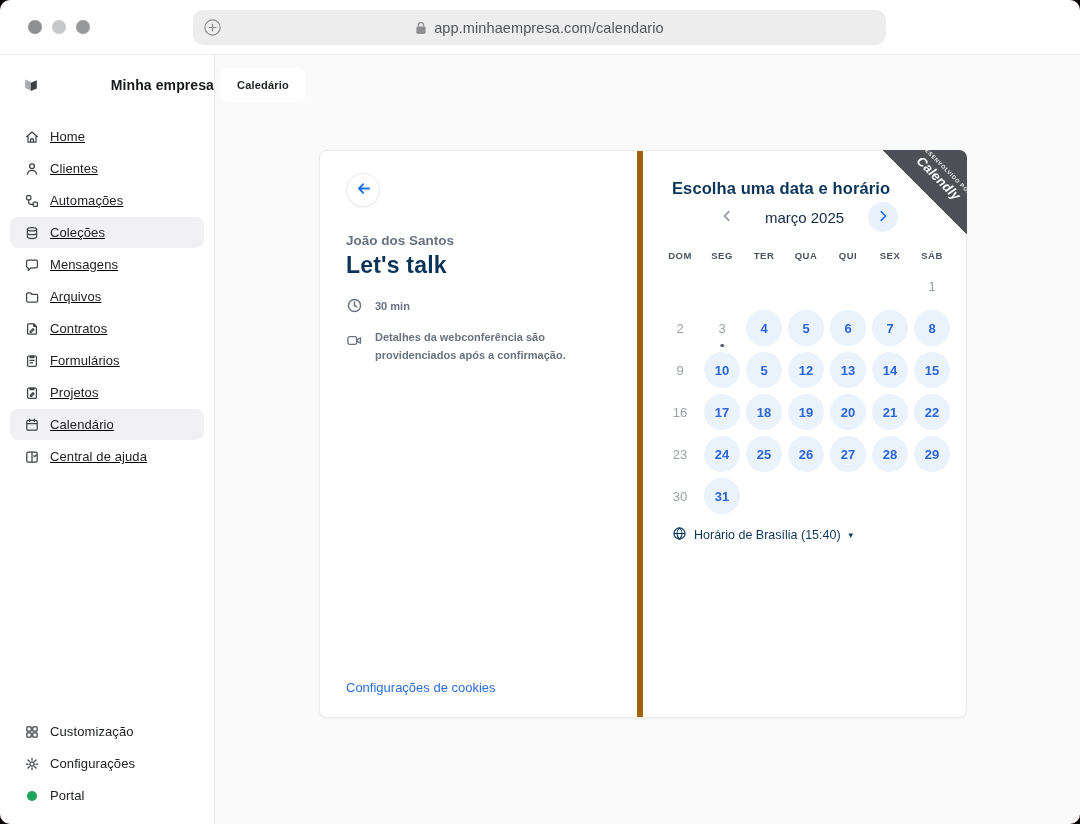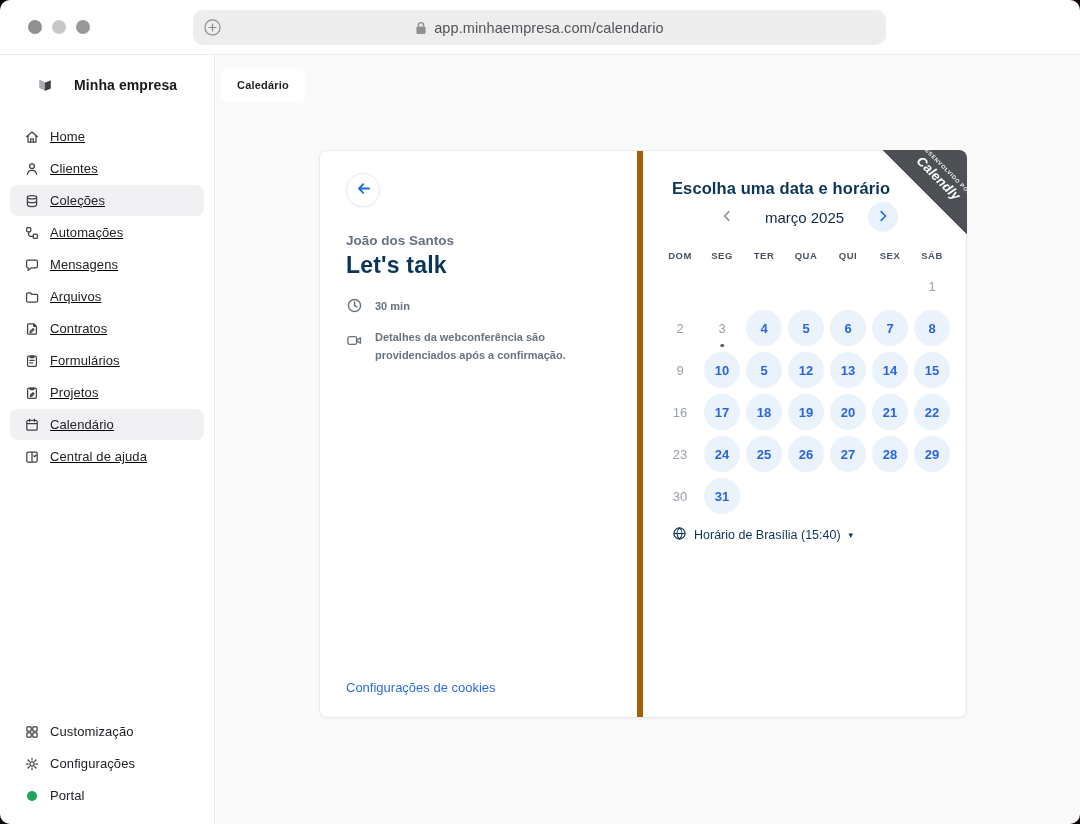--- a/index.html
+++ b/index.html
@@ -17,21 +17,21 @@
   .plus-ic { position:absolute; left:10px; top:8px; width:19px; height:19px; }
   .url-text { font-size:14.5px; color:#515458; letter-spacing:.1px; }
   .lock-ic { display:flex; }
 
   
   .body-row { flex:1; display:flex; min-height:0; }
   .sidebar { width:215px; flex:0 0 215px; background:#fff; border-right:1px solid #e8e8ea; position:relative; padding-top:16px; }
   .main { flex:1; background:#fafafa; position:relative; }
 
   
-  .brand { display:flex; align-items:center; gap:20px; padding-left:36px; height:28px; cursor:pointer; }
+  .brand { display:flex; align-items:center; gap:1px; padding-left:22px; height:28px; cursor:pointer;justify-content:space-between; }
   .brand-name { font-size:14px; font-weight:700; color:#17191c; letter-spacing:.1px; }
   .logo-ic { display:flex; }
   .nav { margin-top:22px;text-decoration:underline; }
   .nav-item { display:flex; align-items:center; gap:10px; height:31px; margin:1px 10px; padding-left:14px;
               border-radius:8px; cursor:pointer; }
   .nav-item.active { background:#f1f1f3; }
   .nav-ic { width:16px; height:16px; display:flex; flex:0 0 16px; }
   .nav-label { font-size:13px; color:#202227; letter-spacing:.1px; }
   .nav-section-label { font-size:11px; color:#969aa0; padding:22px 0 8px 24px; letter-spacing:.2px; }
   .sidebar-footer { position:absolute; left:0; right:0; bottom:12px; }
@@ -132,38 +132,38 @@
           </div>
           <div class="nav-item">
             <span class="nav-ic">
               <svg width="16" height="16" viewBox="0 0 16 16">
                 <circle cx="8" cy="5.2" r="2.4" fill="none" stroke="#3f4348" stroke-width="1.25" stroke-linecap="round" stroke-linejoin="round"></circle>
                 <path d="M3.3 13.2c.7-2.6 2.4-3.9 4.7-3.9s4 1.3 4.7 3.9" fill="none" stroke="#3f4348" stroke-width="1.25" stroke-linecap="round" stroke-linejoin="round"></path>
               </svg>
             </span>
             <span class="nav-label">Clientes</span>
           </div>
-          <div class="nav-item active">
-            <span class="nav-ic">
-              <svg width="16" height="16" viewBox="0 0 16 16">
-                <ellipse cx="8" cy="4.2" rx="4.6" ry="1.7" fill="none" stroke="#3f4348" stroke-width="1.25" stroke-linecap="round" stroke-linejoin="round"></ellipse>
-                <path d="M3.4 4.2v7.6c0 .9 2.1 1.7 4.6 1.7s4.6-.8 4.6-1.7V4.2M3.4 8c0 .9 2.1 1.7 4.6 1.7S12.6 8.9 12.6 8" fill="none" stroke="#3f4348" stroke-width="1.25" stroke-linecap="round" stroke-linejoin="round"></path>
-              </svg>
-            </span>
-            <span class="nav-label">Coleções</span>
-          </div>
           <div class="nav-item">
             <span class="nav-ic">
               <svg width="16" height="16" viewBox="0 0 16 16">
                 <rect x="2.6" y="2.6" width="4.2" height="4.2" rx="1" fill="none" stroke="#3f4348" stroke-width="1.25" stroke-linecap="round" stroke-linejoin="round"></rect>
                 <rect x="9.2" y="9.2" width="4.2" height="4.2" rx="1" fill="none" stroke="#3f4348" stroke-width="1.25" stroke-linecap="round" stroke-linejoin="round"></rect>
                 <path d="M4.7 6.8v2.6a1.9 1.9 0 0 0 1.9 1.9h2.6" fill="none" stroke="#3f4348" stroke-width="1.25" stroke-linecap="round" stroke-linejoin="round"></path>
               </svg>
             </span>
             <span class="nav-label">Automações</span>
+          </div>
+          <div class="nav-item active">
+            <span class="nav-ic">
+              <svg width="16" height="16" viewBox="0 0 16 16">
+                <ellipse cx="8" cy="4.2" rx="4.6" ry="1.7" fill="none" stroke="#3f4348" stroke-width="1.25" stroke-linecap="round" stroke-linejoin="round"></ellipse>
+                <path d="M3.4 4.2v7.6c0 .9 2.1 1.7 4.6 1.7s4.6-.8 4.6-1.7V4.2M3.4 8c0 .9 2.1 1.7 4.6 1.7S12.6 8.9 12.6 8" fill="none" stroke="#3f4348" stroke-width="1.25" stroke-linecap="round" stroke-linejoin="round"></path>
+              </svg>
+            </span>
+            <span class="nav-label">Coleções</span>
           </div>
           <div class="nav-item">
             <span class="nav-ic">
               <svg width="16" height="16" viewBox="0 0 16 16">
                 <path d="M2.6 4.6c0-.8.6-1.4 1.4-1.4h8c.8 0 1.4.6 1.4 1.4v4.8c0 .8-.6 1.4-1.4 1.4H7.3l-3.1 2.5v-2.5H4c-.8 0-1.4-.6-1.4-1.4z" fill="none" stroke="#3f4348" stroke-width="1.25" stroke-linecap="round" stroke-linejoin="round"></path>
               </svg>
             </span>
             <span class="nav-label">Mensagens</span>
           </div>
           <div class="nav-item">

